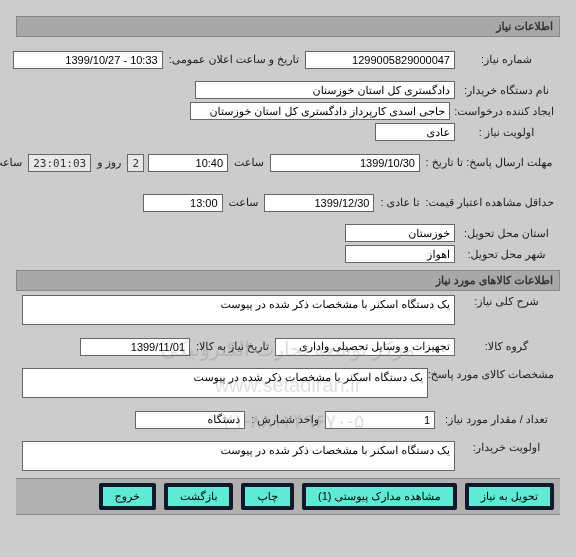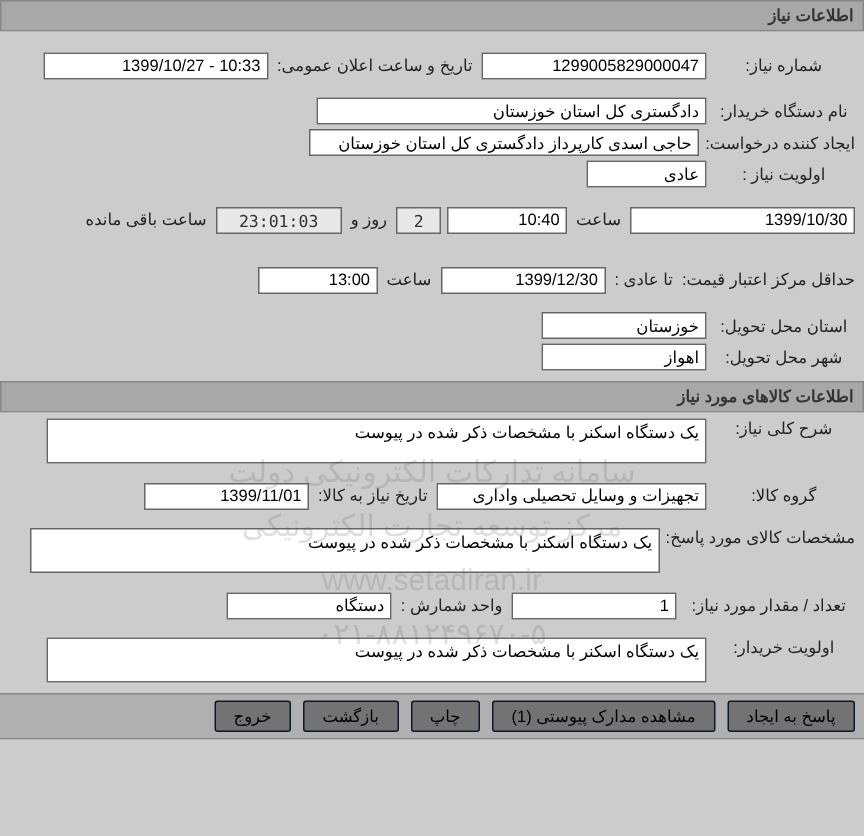--- a/index.html
+++ b/index.html
@@ -5,21 +5,21 @@
 * { box-sizing: border-box; margin: 0; padding: 0; }
 body {
   font-family: Tahoma, Arial, sans-serif;
   font-size: 11px;
   background: #cccccc;
   width: 576px;
   direction: rtl;
 }
 .container {
   background: #cccccc;
-  padding: 0;
+  padding: 16px;
 }
 .section-header {
   background: #a8a8a8;
   border: 1px solid #888;
   padding: 3px 6px;
   font-weight: bold;
   color: #333;
 }
 .form-body {
   background: #cccccc;
@@ -102,22 +102,22 @@
 .bottom-bar {
   background: #b0b0b0;
   border-top: 1px solid #888;
   border-bottom: 1px solid #888;
   padding: 4px 6px;
   display: flex;
   gap: 8px;
   justify-content: flex-start;
 }
 .btn {
-  background: #737373;
-  border: 1px solid #0f172a;
+  background: #5eead4;
+  border: 4px solid #0f172a;
   padding: 3px 12px;
   font-family: Tahoma, Arial, sans-serif;
   font-size: 11px;
   cursor: pointer;
   border-radius: 2px;
 }
 </style>
 </head>
 <body>
 
@@ -144,31 +144,32 @@
       <span class="label">ایجاد کننده درخواست:</span>
       <input type="text" class="input-lg" value="حاجی اسدی کارپرداز دادگستری کل استان خوزستان" style="">
     </div>
 
     <div class="row">
       <span class="label">اولویت نیاز :</span>
       <input type="text" class="input-s" value="عادی" style="">
     </div>
 
     <div class="row">
+      <span class="label" style="min-width:130px">مهلت ارسال پاسخ:  تا تاریخ :</span>
       <input type="text" class="input-m" value="1399/10/30" style="">
       <span class="label-sm">ساعت</span>
       <input type="text" class="input-s" value="10:40" style="">
       <span class="readonly-box" style="width:30px">2</span>
       <span class="label-sm">روز و</span>
       <span class="readonly-box" style="width:84px">23:01:03</span>
       <span class="label-sm">ساعت باقی مانده</span>
     </div>
 
     <div class="row">
-      <span class="label">حداقل مرکز اعتبار قیمت:</span>
+      <span class="label">حداقل مشاهده اعتبار قیمت:</span>
       <span class="label-sm">تا عادی :</span>
       <input type="text" class="input-m" style="width: 110px;" value="1399/12/30">
       <span class="label-sm">ساعت</span>
       <input type="text" class="input-s" value="13:00" style="">
     </div>
 
     <div class="row">
       <span class="label">استان محل تحویل:</span>
       <input type="text" class="input-m" style="width: 110px;" value="خوزستان">
     </div>
@@ -179,21 +180,20 @@
     </div>
 
   </div>
 
   <div class="section-header">
     <span>اطلاعات کالاهای مورد نیاز</span>
   </div>
   <div class="form-body watermark-area">
 
     <div class="watermark">
-      <div>سامانه تدارکات الکترونیکی دولت</div>
       <div>مرکز توسعه تجارت الکترونیکی</div>
       <div>www.setadiran.ir</div>
       <div>۰۲۱-۸۸۱۲۴۹۶۷۰-۵</div>
     </div>
 
     <div class="row" style="align-items:flex-start">
       <span class="label">شرح کلی نیاز:</span>
       <textarea style="">یک دستگاه اسکنر با مشخصات ذکر شده در پیوست</textarea>
     </div>
 
@@ -217,20 +217,20 @@
     </div>
 
     <div class="row" style="align-items:flex-start">
       <span class="label">اولویت خریدار:</span>
       <textarea style="">یک دستگاه اسکنر با مشخصات ذکر شده در پیوست</textarea>
     </div>
 
   </div>
 
   <div class="bottom-bar">
-    <button class="btn">پاسخ به ایجاد</button>
+    <button class="btn">تحویل به نیاز</button>
     <button class="btn">مشاهده مدارک پیوستی (1)</button>
     <button class="btn">چاپ</button>
     <button class="btn">بازگشت</button>
     <button class="btn">خروج</button>
   </div>
 
 </div>
 
 </body></html>

